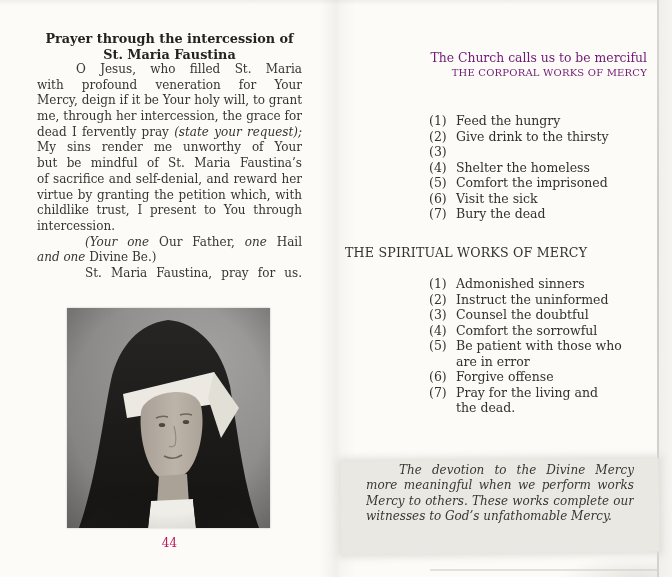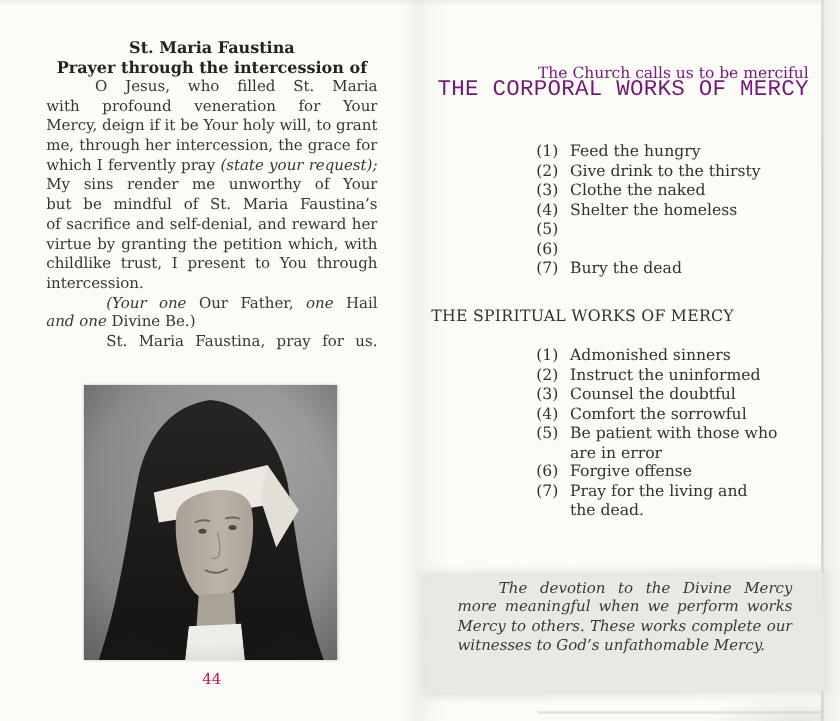--- a/index.html
+++ b/index.html
@@ -39,21 +39,21 @@
   .photo-frame{position:absolute;left:67px;top:308px;width:203px;height:220px;
     box-shadow:0 0 2px rgba(90,88,84,.35);}
   .photo-frame svg{display:block;}
 
   .page-number{position:absolute;left:37px;top:536px;width:265px;text-align:center;
     font-size:12px;color:#be185d;}
 
   
   .rp-intro{position:absolute;left:345px;top:50px;width:302px;text-align:right;
     font-size:12.4px;line-height:15.2px;color:#701a75;}
-  .rp-intro .caps{font-size:18px;letter-spacing:.2px;font-family:Liberation Mono, monospace;}
+  .rp-intro .caps{font-size:10px;letter-spacing:.2px;}
   .works-list{position:absolute;left:429px;width:231px;font-size:12.5px;color:#34312c;}
   .corporal{top:113px;}
   .spiritual-list{top:276px;}
   .work-row{display:flex;line-height:15.5px;}
   .work-num{width:27px;flex:none;}
   .work-text{flex:1;white-space:pre-line;}
   .rp-heading{position:absolute;left:345px;top:245px;width:302px;text-align:left;
     font-size:12.6px;letter-spacing:.2px;color:#34312c;}
 
   .closing-shade{position:absolute;left:341px;top:460px;width:318px;height:93px;
@@ -72,30 +72,30 @@
   <div class="top-strip"></div>
   <div class="gutter-shadow"></div>
   <div class="page-edge-line"></div>
   <div class="right-strip"></div>
   <div class="bottom-edge-line"></div>
   <div class="corner-shade"></div>
 
   <div>
 
     <div class="lp-title">
+      <div>Prayer through the intercession of</div>
       <div>St. Maria Faustina</div>
-      <div>Prayer through the intercession of</div>
     </div>
 
     <div class="lp-body">
       <div class="pline ind1"><span>O Jesus, who filled St. Maria Faustina</span></div>
       <div class="pline"><span>with profound veneration for Your boundless</span></div>
       <div class="pline"><span>Mercy, deign if it be Your holy will, to grant</span></div>
       <div class="pline"><span>me, through her intercession, the grace for</span></div>
-      <div class="pline"><span>which I fervently pray </span><span class="it">(state your request);</span></div>
+      <div class="pline"><span>dead I fervently pray </span><span class="it">(state your request);</span></div>
       <div class="pline"><span>My sins render me unworthy of Your Mercy,</span></div>
       <div class="pline"><span>but be mindful of St. Maria Faustina’s spirit</span></div>
       <div class="pline"><span>of sacrifice and self-denial, and reward her</span></div>
       <div class="pline"><span>virtue by granting the petition which, with</span></div>
       <div class="pline"><span>childlike trust, I present to You through her</span></div>
       <div class="pline last"><span>intercession.</span></div>
       <div class="pline ind2"><span class="it">(Your one </span><span>Our Father, </span><span class="it">one </span><span>Hail Mary,</span></div>
       <div class="pline last"><span class="it">and one </span><span>Divine Be.)</span></div>
       <div class="pline ind2"><span>St. Maria Faustina, pray for us.</span></div>
     </div>
@@ -162,31 +162,32 @@
         <div class="work-row">
           <span class="work-num">(1)</span>
           <span class="work-text">Feed the hungry</span>
         </div>
         <div class="work-row">
           <span class="work-num">(2)</span>
           <span class="work-text">Give drink to the thirsty</span>
         </div>
         <div class="work-row">
           <span class="work-num">(3)</span>
-          <span class="work-text">Clothe the naked</span>
         </div>
         <div class="work-row">
           <span class="work-num">(4)</span>
           <span class="work-text">Shelter the homeless</span>
         </div>
         <div class="work-row">
           <span class="work-num">(5)</span>
+          <span class="work-text">Comfort the imprisoned</span>
         </div>
         <div class="work-row">
           <span class="work-num">(6)</span>
+          <span class="work-text">Visit the sick</span>
         </div>
         <div class="work-row">
           <span class="work-num">(7)</span>
           <span class="work-text">Bury the dead</span>
         </div>
       </div>
 
     <div class="rp-heading">THE SPIRITUAL WORKS OF MERCY</div>
 
     <div class="works-list spiritual-list">

